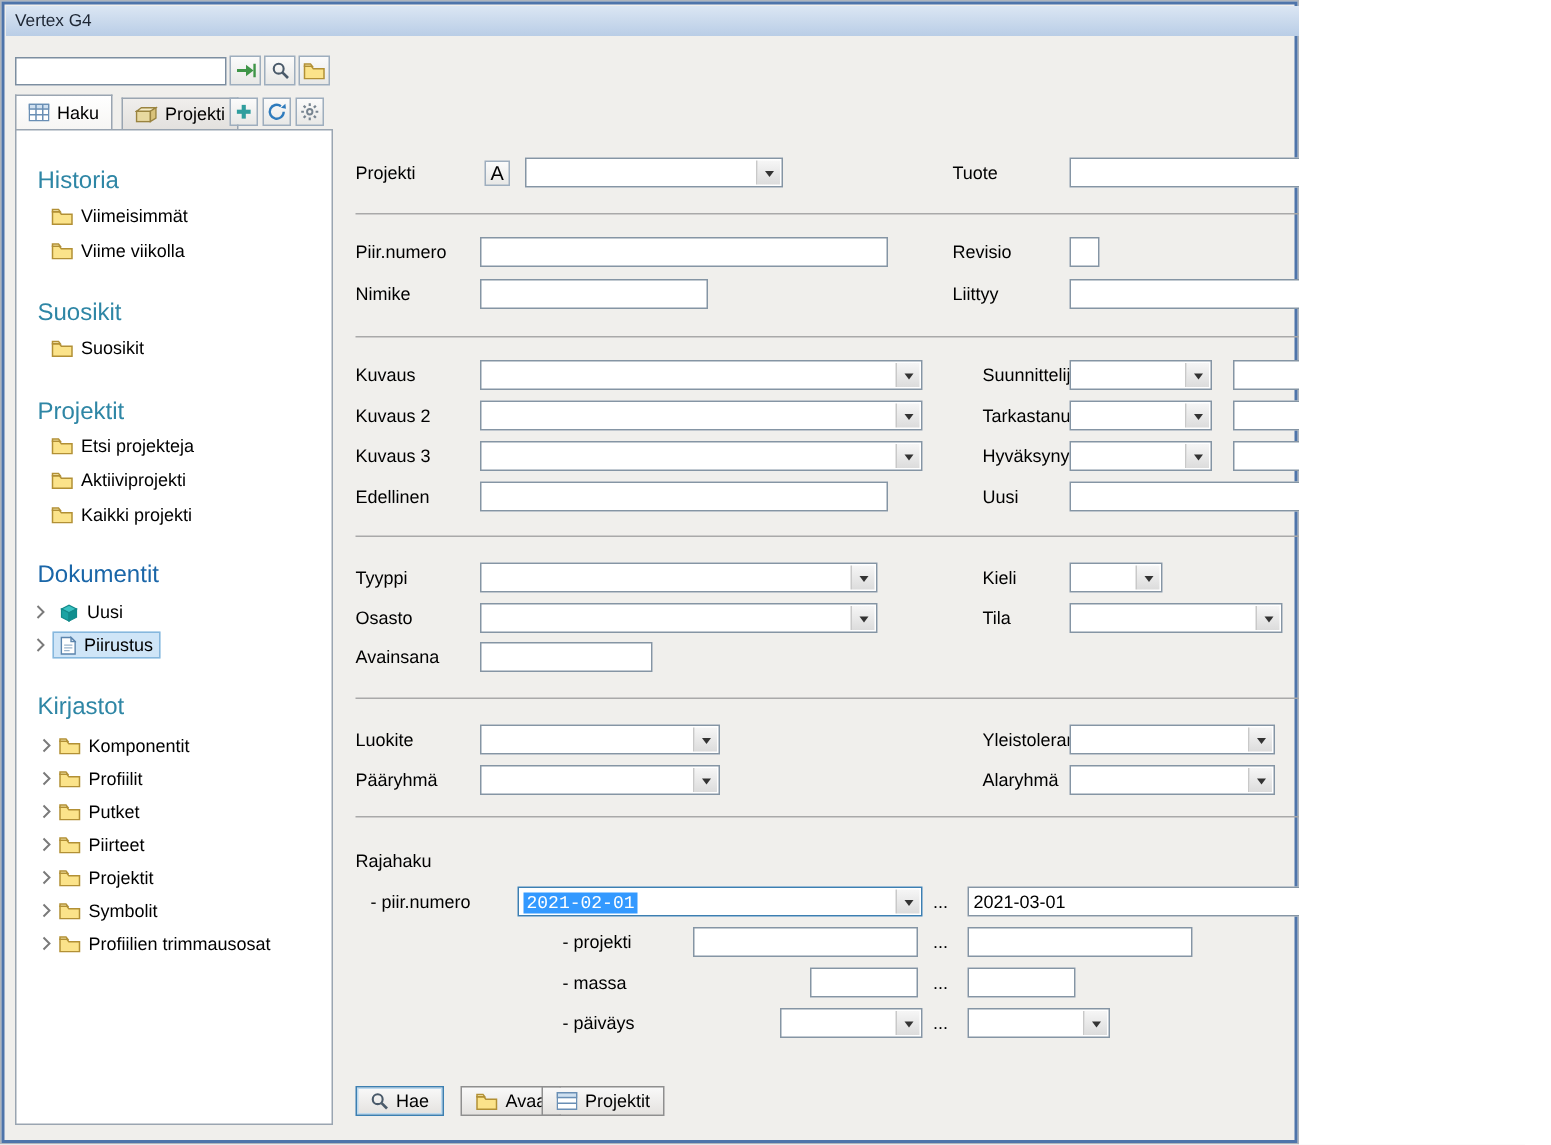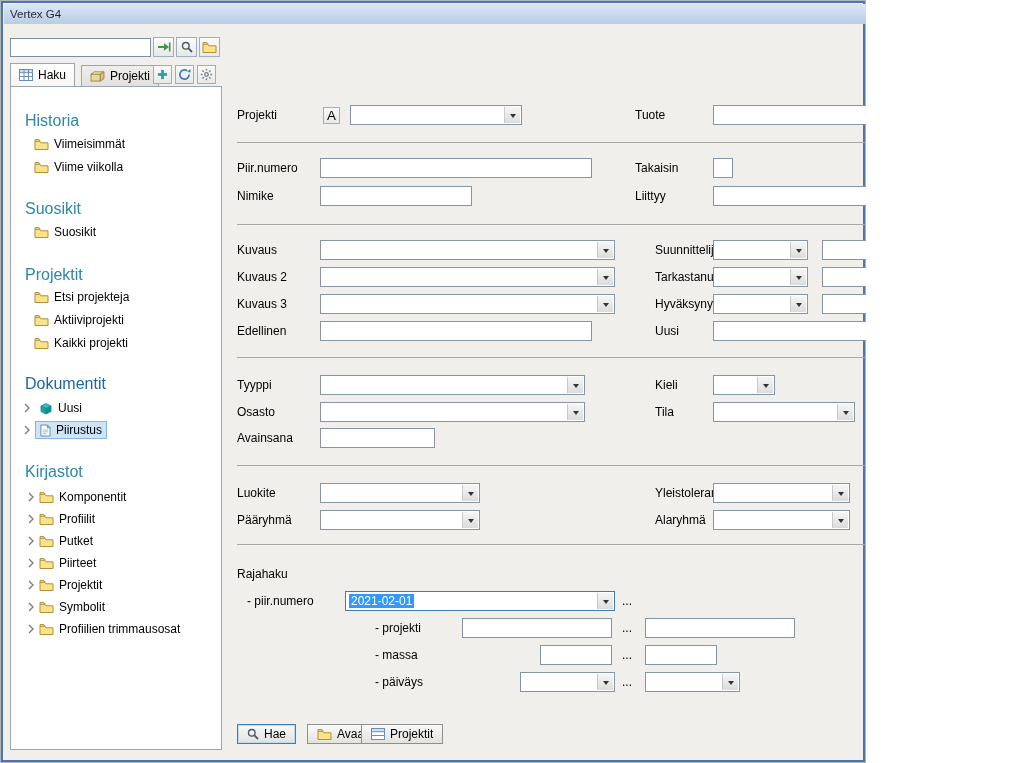--- a/index.html
+++ b/index.html
@@ -44,21 +44,21 @@
   .tbox { position:absolute; height:20px; border:1px solid #8595a4; background:#fff;
           font:inherit; padding:0 3px; }
   .combo { position:absolute; height:20px; border:1px solid #8595a4; background:#fff;
            line-height:18px; padding-left:3px; }
   .combo.focus { border-color:#3c7fb1; }
   .cb { position:absolute; right:1px; top:1px; bottom:1px; width:16px;
         background:linear-gradient(#f6f6f6,#dcdcdc); border-left:1px solid #c9c9c9;
         display:flex; align-items:center; justify-content:center; }
   .arr { width:0; height:0; border:3.5px solid transparent; border-top:4.5px solid #333;
          margin-top:4px; }
-  .selval { background:#3399ff; color:#fff; padding:0 2px; }
+  .selval { background:#3399ff; color:#fff; padding:0 2px;font-family:Liberation Mono, monospace; }
   .sep { position:absolute; left:237px; width:765px; height:1px; background:#a9a9a9; }
   .ellip { position:absolute; line-height:13px; }
 
   .btn { position:absolute; top:724px; height:20px; display:inline-flex; align-items:center;
          gap:5px; padding:0 9px; border:1px solid #8f8f8f;
          background:linear-gradient(#f9f9f9,#e4e2df); font:inherit; }
   .btn.focus { border:1px solid #3c7fb1; box-shadow: inset 0 0 0 1px #bcd9ee; }
 </style>
 </head>
 <body>
@@ -381,21 +381,21 @@
   <div class="combo" style="left:713px;top:105px;width:301px">
       <span class="cb">
         <i class="arr"></i>
       </span>
     </div>
 
   <div class="sep" style="top:142px"></div>
 
   <span class="flabel" style="left:237px;top:162px">Piir.numero</span>
   <input class="tbox" style="left: 320px; top: 158px; width: 272px;">
-  <span class="flabel" style="left:635px;top:162px">Takaisin</span>
+  <span class="flabel" style="left:635px;top:162px">Revisio</span>
   <input class="tbox" style="left: 713px; top: 158px; width: 20px;">
 
   <span class="flabel" style="left:237px;top:190px">Nimike</span>
   <input class="tbox" style="left: 320px; top: 186px; width: 152px;">
   <span class="flabel" style="left:635px;top:190px">Liittyy</span>
   <input class="tbox" style="left: 713px; top: 186px; width: 273px;">
 
   <div class="sep" style="top:224px"></div>
 
   <span class="flabel" style="left:237px;top:244px">Kuvaus</span>
@@ -521,20 +521,21 @@
   <span class="flabel" style="left:237px;top:568px">Rajahaku</span>
 
   <span class="flabel" style="left:247px;top:595px">- piir.numero</span>
   <div class="combo focus" style="left:345px;top:591px;width:270px">
     <span class="selval">2021-02-01</span>
     <span class="cb">
         <i class="arr"></i>
       </span>
   </div>
   <span class="ellip" style="left:622px;top:595px">...</span>
+  <input class="tbox" style="left: 645px; top: 591px; width: 270px;" value="2021-03-01">
 
   <span class="flabel" style="left:375px;top:622px">- projekti</span>
   <input class="tbox" style="left: 462px; top: 618px; width: 150px;">
   <span class="ellip" style="left:622px;top:622px">...</span>
   <input class="tbox" style="left: 645px; top: 618px; width: 150px;">
 
   <span class="flabel" style="left:375px;top:649px">- massa</span>
   <input class="tbox" style="left: 540px; top: 645px; width: 72px;">
   <span class="ellip" style="left:622px;top:649px">...</span>
   <input class="tbox" style="left: 645px; top: 645px; width: 72px;">

